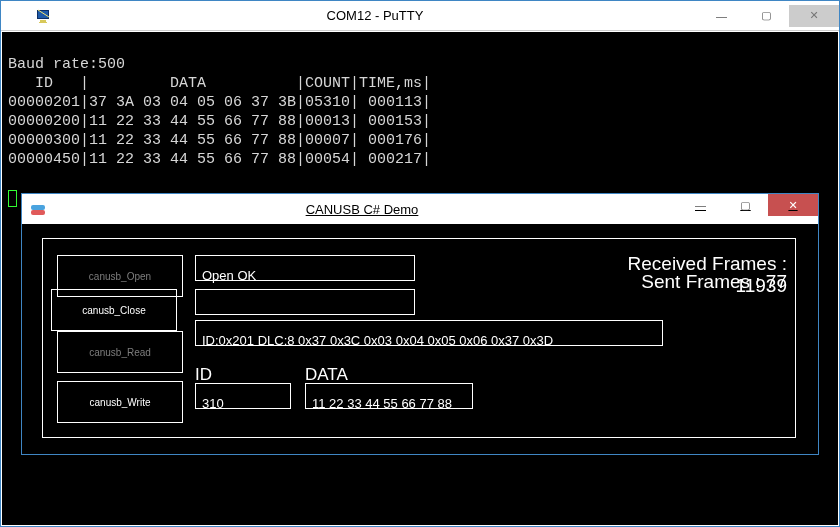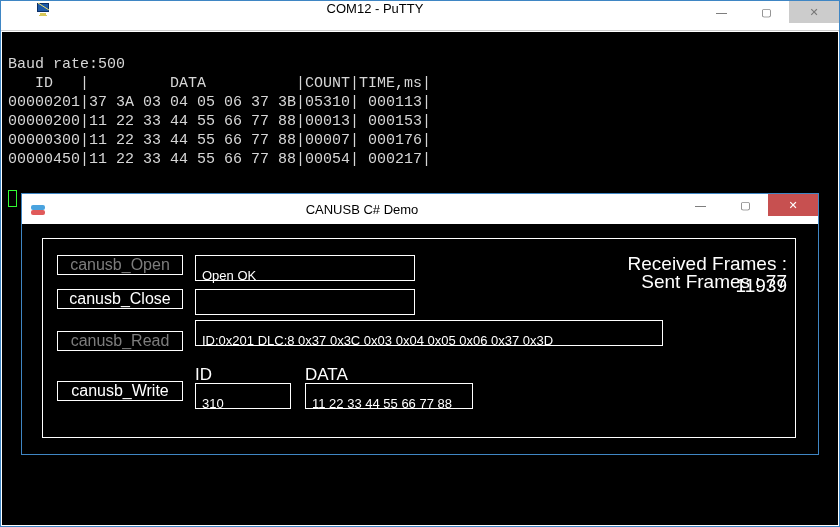--- a/index.html
+++ b/index.html
@@ -11,20 +11,21 @@
     position: relative;
     overflow: hidden;
     border: 1px solid #3f86c4;
   }
   
   .putty-titlebar {
     height: 30px;
     background: #fff;
     border-bottom: 1px solid #ccc;
     display: flex;
+    align-items: center;
     position: relative;
     padding-left: 26px;
   }
   .putty-titlebar .icon {
     width: 16px; height: 16px;
     margin-left: 8px;
   }
   .putty-titlebar .title {
     flex: 1;
     text-align: center;
@@ -70,20 +71,21 @@
     background: #fff;
     border: 1px solid #3f86c4;
     box-shadow: 0 0 8px rgba(0,0,0,0.35);
   }
   .demo-titlebar {
     height: 30px;
     background: #fff;
     display: flex;
     align-items: center;
     position: relative;
+    text-decoration: underline;
   }
   .demo-titlebar .icon {
     width: 16px; height: 16px;
     margin-left: 8px;
   }
   .demo-titlebar .title {
     flex: 1;
     text-align: center;
     font-size: 13px;
     color: #000;
@@ -99,23 +101,23 @@
     padding: 14px 20px;
   }
   .groupbox {
     border: 1px solid #fff;
     width: 754px; height: 200px;
     position: relative;
   }
   .btn-like {
     position: absolute;
     border: 1px solid #fff;
-    height: 20px;
+    height: 42px;
     display: flex; align-items: center; justify-content: center;
-    font-size: 16px;
+    font-size: 10px;
   }
   .btn-like.disabled { color: #7d7d7d; }
   .field-box {
     position: absolute;
     border: 1px solid #fff;
     padding: 12px 6px;
     font-size: 13px;
   }
   .label {
     position: absolute;
@@ -174,21 +176,21 @@
   </div>
 
   <div class="demo-body">
     <div class="groupbox">
 
       <div class="btn-like disabled" style="left:14px; top:16px; width:126px;">canusb_Open</div>
       <div class="field-box" style="left:152px; top:16px; width:220px; height:26px;">Open OK</div>
       <div class="stat" style="left:548px; top:14px; width:196px;">Received Frames : 11939</div>
       <div class="stat" style="left:548px; top:32px; width:196px;">Sent Frames : 77</div>
 
-      <div class="btn-like" style="left:14px; top:50px; width:126px;">canusb_Close</div>
+      <div class="btn-like" style="left:8px; top:50px; width:126px;">canusb_Close</div>
       <div class="field-box" style="left:152px; top:50px; width:220px; height:26px;"></div>
 
       <div class="btn-like disabled" style="left:14px; top:92px; width:126px;">canusb_Read</div>
       <div class="field-box" style="left:152px; top:81px; width:468px; height:26px;">ID:0x201  DLC:8  0x37 0x3C 0x03 0x04 0x05 0x06 0x37 0x3D</div>
 
       <div class="btn-like" style="left:14px; top:142px; width:126px;">canusb_Write</div>
 
       <div class="label" style="left:152px; top:126px;">ID</div>
       <div class="field-box" style="left:152px; top:144px; width:96px; height:22px;">310</div>
 

